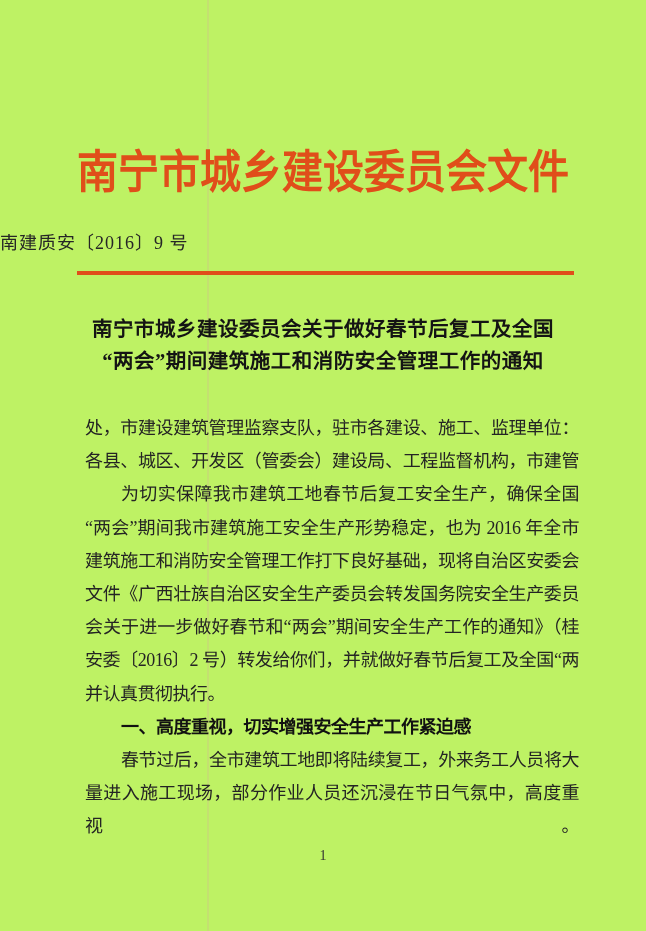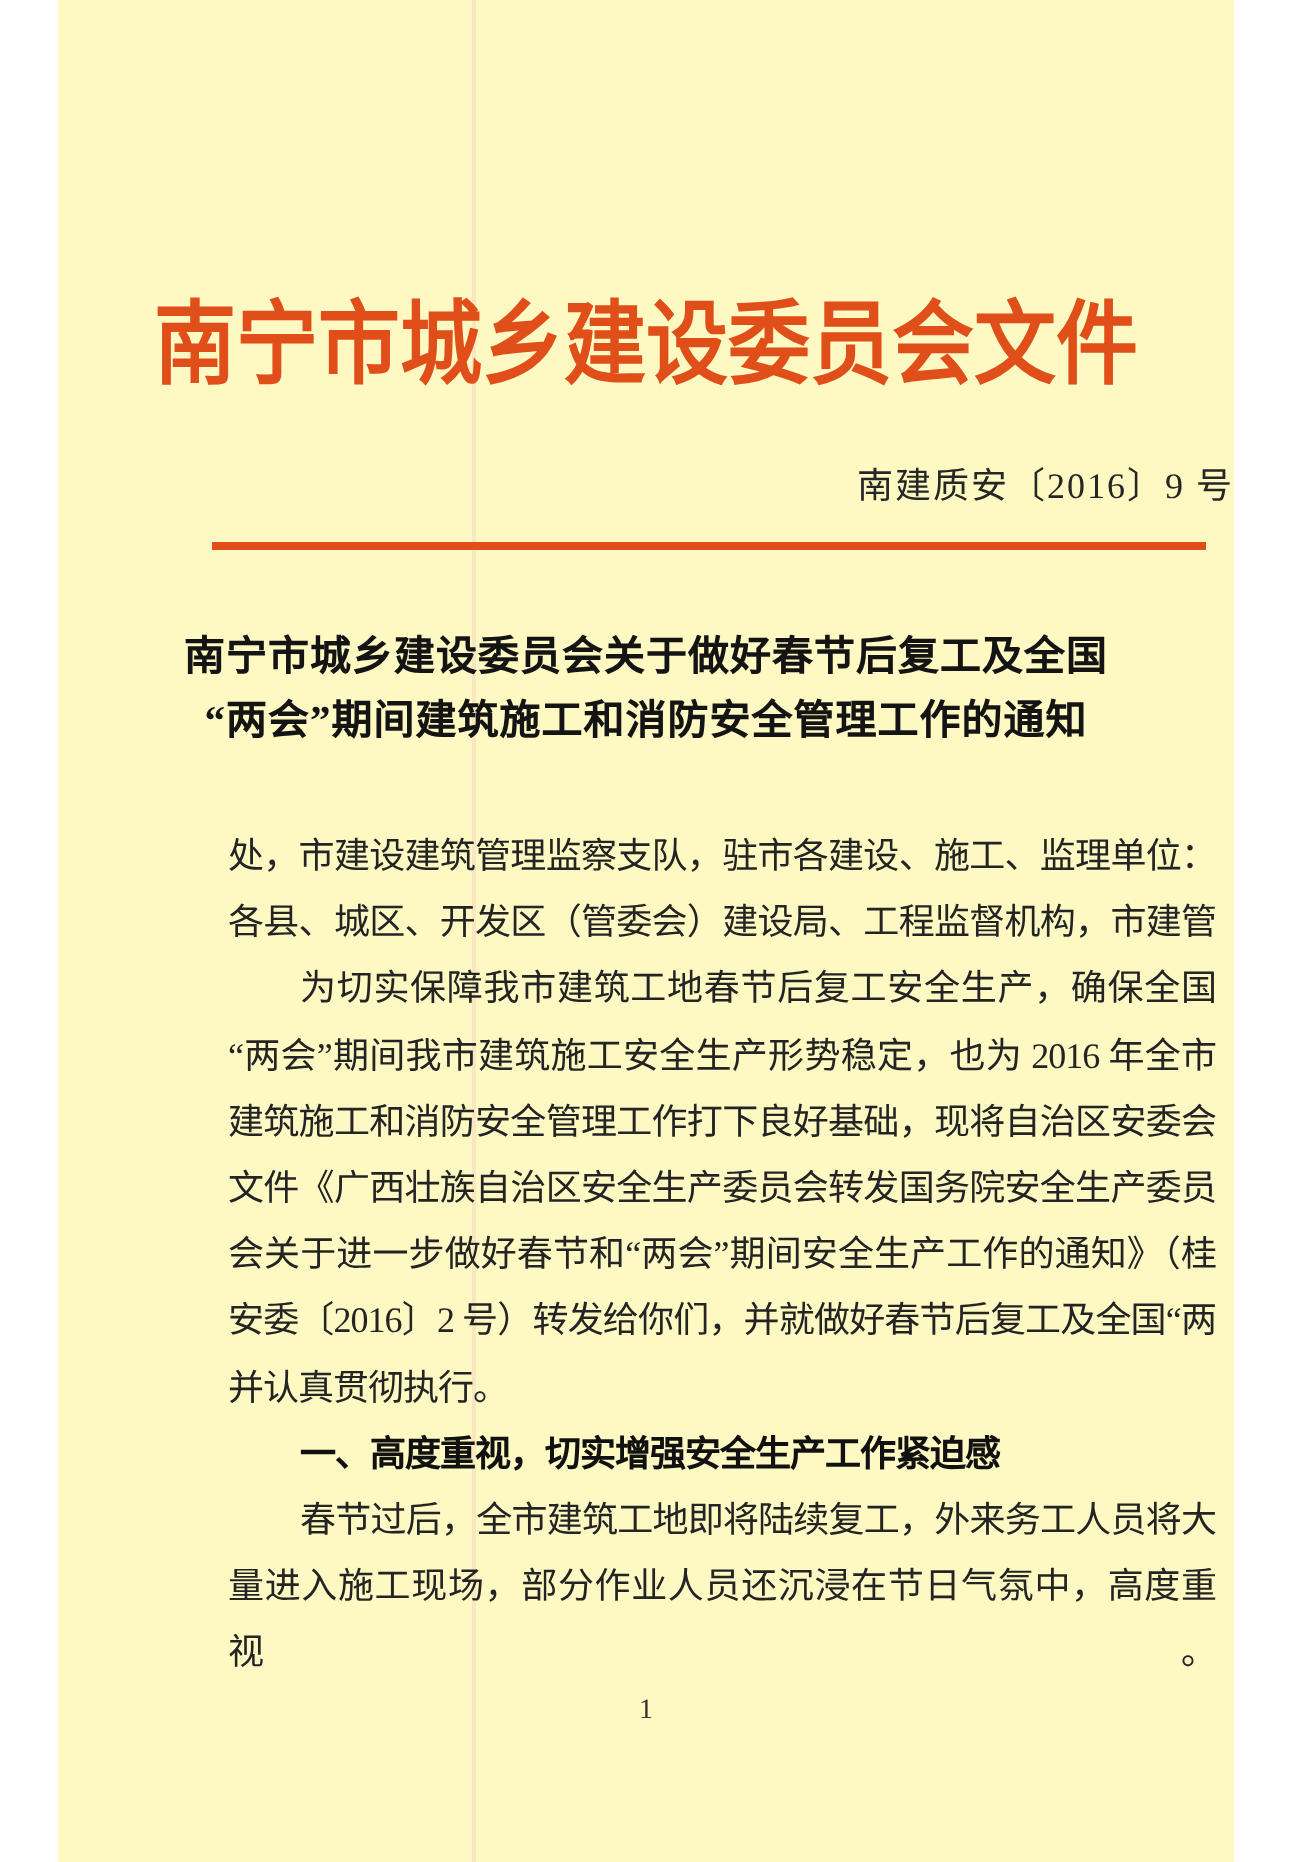--- a/index.html
+++ b/index.html
@@ -4,24 +4,24 @@
 <title>南宁市城乡建设委员会文件</title>
 <style>
   html, body {
     margin: 0;
     padding: 0;
     background: #ffffff;
     font-family: "Liberation Serif", "DejaVu Serif", serif;
   }
   .page {
     position: relative;
-    width: 588px;
+    width: 646px;
     height: 931px;
     margin: 0 auto;
-    background: #fef9c3;
+    background: #bef264;
     overflow: hidden;
     color: #2b2b2b;
   }
   
   .scan-line {
     position: absolute;
     left: 207px;
     top: 0;
     width: 2px;
     height: 100%;
@@ -40,21 +40,21 @@
     color: #e04e1a;
     transform: scaleY(1.12);
     transform-origin: top center;
     white-space: nowrap;
   }
   .doc-number {
     position: absolute;
     top: 228px;
     left: 0;
     right: 0;
-    text-align: right;
+    text-align: left;
     font-size: 18px;
     letter-spacing: 1px;
     color: #262626;
   }
   .red-line {
     position: absolute;
     top: 271px;
     left: 77px;
     width: 497px;
     height: 4px;

